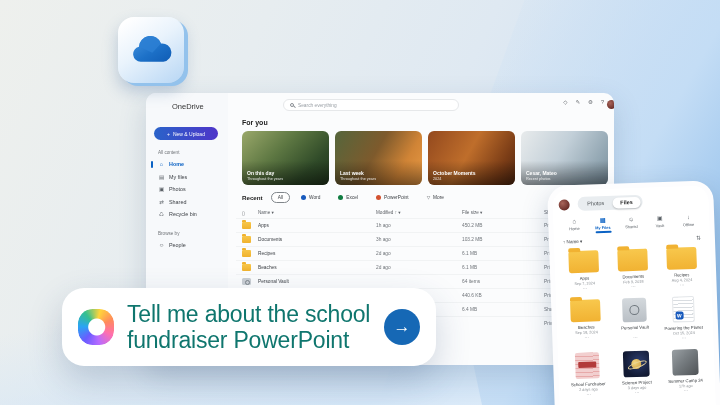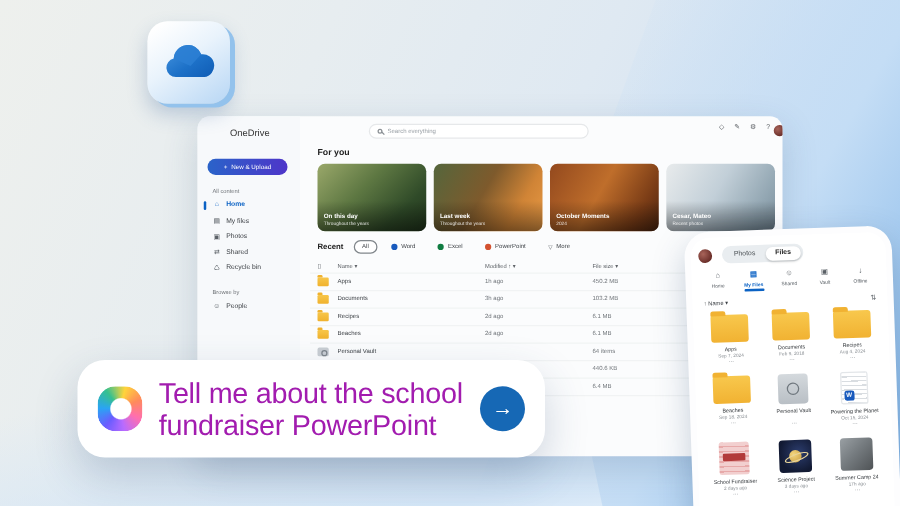--- a/index.html
+++ b/index.html
@@ -6,21 +6,21 @@
   html,body { width:720px; height:405px; overflow:hidden; font-family:"Liberation Sans",sans-serif; }
   body { position:relative; background:linear-gradient(115deg,#eef0ed 0%,#e7edf0 30%,#dfe9f2 55%,#d4e3f3 75%,#c9ddf2 100%); }
 
   
   .bg-band-right { position:absolute; right:-150px; top:-90px; width:430px; height:720px; transform:rotate(20deg);
     background:linear-gradient(100deg, rgba(205,228,248,0) 0%, #c4ddf5 38%, #7fb4e8 72%, #459ae0 100%); }
   .bg-band-bottomleft { position:absolute; left:-80px; bottom:-150px; width:560px; height:260px; transform:rotate(-12deg);
     background:linear-gradient(180deg, rgba(225,238,250,0) 0%, #d4e6f7 55%, #f3f8fd 100%); }
 
   
-  .window { position:absolute; left:158px; top:61px; width:468px; height:272px; background:#fbfcfd;
+  .window { position:absolute; left:146px; top:61px; width:468px; height:272px; background:#fbfcfd;
     border-radius:10px; box-shadow:0 10px 28px rgba(40,70,110,.18); overflow:hidden;margin-top:32px; }
   .sidebar { position:absolute; left:0; top:0; bottom:0; width:82px; background:#f7f9fb; padding-top:8px; }
   .brand { font-size:7.5px; color:#333; padding-left:26px; height:12px; line-height:12px; }
   .new-btn { display:flex; align-items:center; justify-content:center; gap:3px; margin:14px 8px 0 8px; width:64px; height:13px;
     border:none; border-radius:7px; background:linear-gradient(90deg,#2a63c9,#4e35c9); color:#fff; font-size:5px; font-family:inherit; }
   .nav-section { font-size:4.6px; color:#707478; margin:10px 0 3px 12px; }
   .nav-item { display:flex; align-items:center; gap:4px; height:12.5px; padding-left:12px; position:relative; font-size:5.4px; color:#3b3f44; }
   .nav-item .nicon { font-size:5.5px; color:#5a6066; width:7px; text-align:center; }
   .nav-item[data-type="home"] { color:#0b62c4; font-weight:bold; }
   .nav-item[data-type="home"] .nicon { color:#0b62c4; }
@@ -124,21 +124,21 @@
   .gname { font-size:4.3px; color:#33373b; margin-top:3px; max-width:46px; white-space:nowrap; overflow:hidden; }
   .gdate { font-size:3.8px; color:#8a8f94; margin-top:1px; height:4.5px; }
   .gdots { font-size:4.5px; color:#8a8f94; line-height:1; margin-top:1px; }
 
   
   .copilot { position:absolute; left:62px; top:288px; width:374px; height:78px; background:#fff; border-radius:22px;
     box-shadow:0 14px 34px rgba(40,70,110,.22); display:flex; align-items:center; padding:0 16px; gap:13px; z-index:6; }
   .cp-logo { width:36px; height:36px; border-radius:40%; flex:none;
     background:conic-gradient(from 220deg,#6a5cff,#2aa4f4,#35c08f,#ffd43b,#ff8a5c,#ff6fae,#b86bff,#6a5cff);
     -webkit-mask:radial-gradient(circle at 52% 50%, transparent 0 8px, #000 9px); mask:radial-gradient(circle at 52% 50%, transparent 0 8px, #000 9px); }
-  .cp-text { font-size:23px; line-height:1.14; color:#a21caf; width:256px; letter-spacing:-.2px; }
+  .cp-text { font-size:23px; line-height:1.14; color:#0f766e; width:256px; letter-spacing:-.2px; }
   .cp-send { width:36px; height:36px; border-radius:50%; border:none; background:#1668b5; color:#fff; font-size:17px;
     display:flex; align-items:center; justify-content:center; flex:none; margin-left:auto; }
 </style>
 </head>
 <body>
 
 <div class="bg-band-right"></div>
 <div class="bg-band-bottomleft"></div>
 
 <div class="window">

